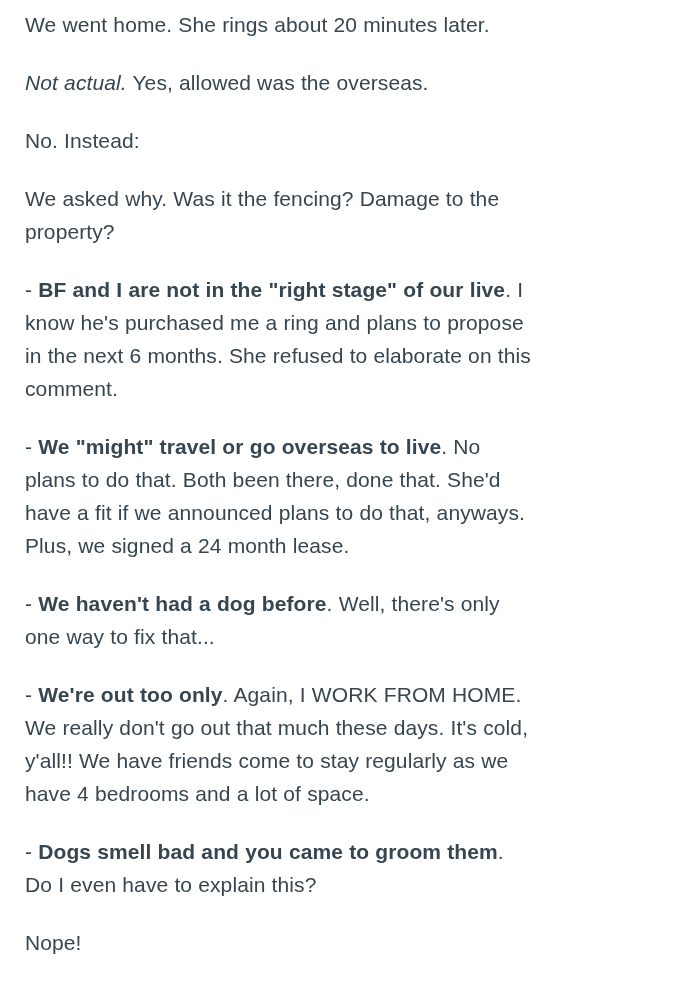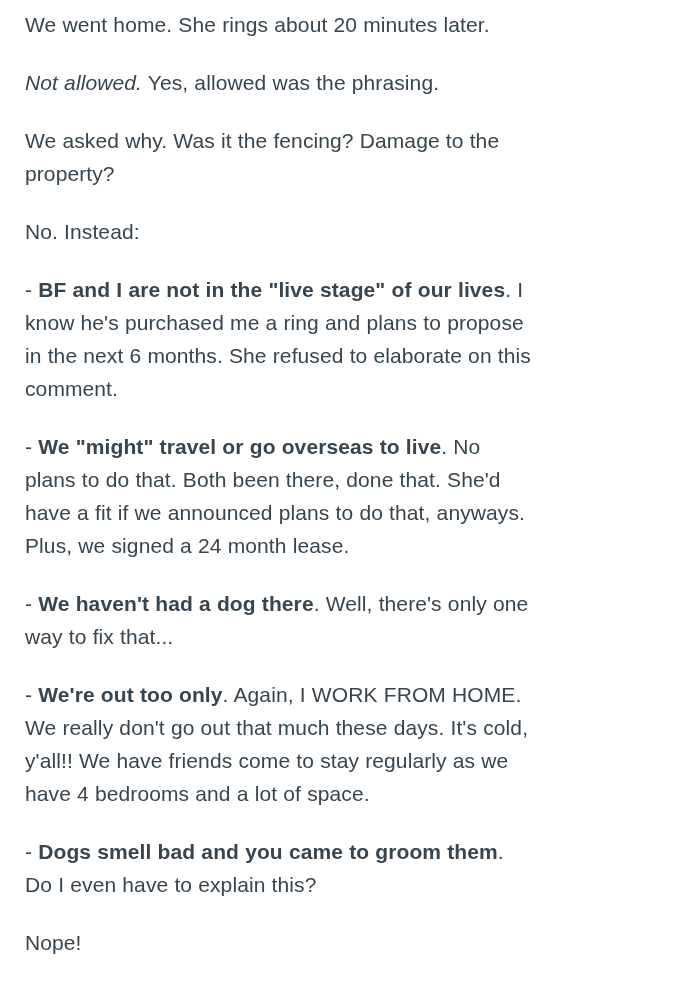--- a/index.html
+++ b/index.html
@@ -43,41 +43,41 @@
 </head>
 <body>
 
 <div class="article">
 
   <p class="para">
     <span>We went home. She rings about 20 minutes later.</span>
   </p>
 
   <p class="para">
-    <span class="ital">Not allowed.</span><span> Yes, allowed was the phrasing.</span>
+    <span class="ital">Not actual.</span><span> Yes, allowed was the overseas.</span>
+  </p>
+
+  <p class="para">
+    <span>No. Instead:</span>
   </p>
 
   <p class="para">
     <span>We asked why. Was it the fencing? Damage to the property?</span>
   </p>
 
   <p class="para">
-    <span>No. Instead:</span>
-  </p>
-
-  <p class="para">
-    <span class="dash">- </span><span class="bold">BF and I are not in the "live stage" of our lives</span><span>. I know he's purchased me a ring and plans to propose in the next 6 months. She refused to elaborate on this comment.</span>
+    <span class="dash">- </span><span class="bold">BF and I are not in the "right stage" of our live</span><span>. I know he's purchased me a ring and plans to propose in the next 6 months. She refused to elaborate on this comment.</span>
   </p>
 
   <p class="para">
     <span class="dash">- </span><span class="bold">We "might" travel or go overseas to live</span><span>. No plans to do that. Both been there, done that. She'd have a fit if we announced plans to do that, anyways. Plus, we signed a 24 month lease.</span>
   </p>
 
   <p class="para">
-    <span class="dash">- </span><span class="bold">We haven't had a dog there</span><span>. Well, there's only one way to fix that...</span>
+    <span class="dash">- </span><span class="bold">We haven't had a dog before</span><span>. Well, there's only one way to fix that...</span>
   </p>
 
   <p class="para">
     <span class="dash">- </span><span class="bold">We're out too only</span><span>. Again, I WORK FROM HOME. We really don't go out that much these days. It's cold, y'all!! We have friends come to stay regularly as we have 4 bedrooms and a lot of space.</span>
   </p>
 
   <p class="para">
     <span class="dash">- </span><span class="bold">Dogs smell bad and you came to groom them</span><span>. Do I even have to explain this?</span>
   </p>
 

